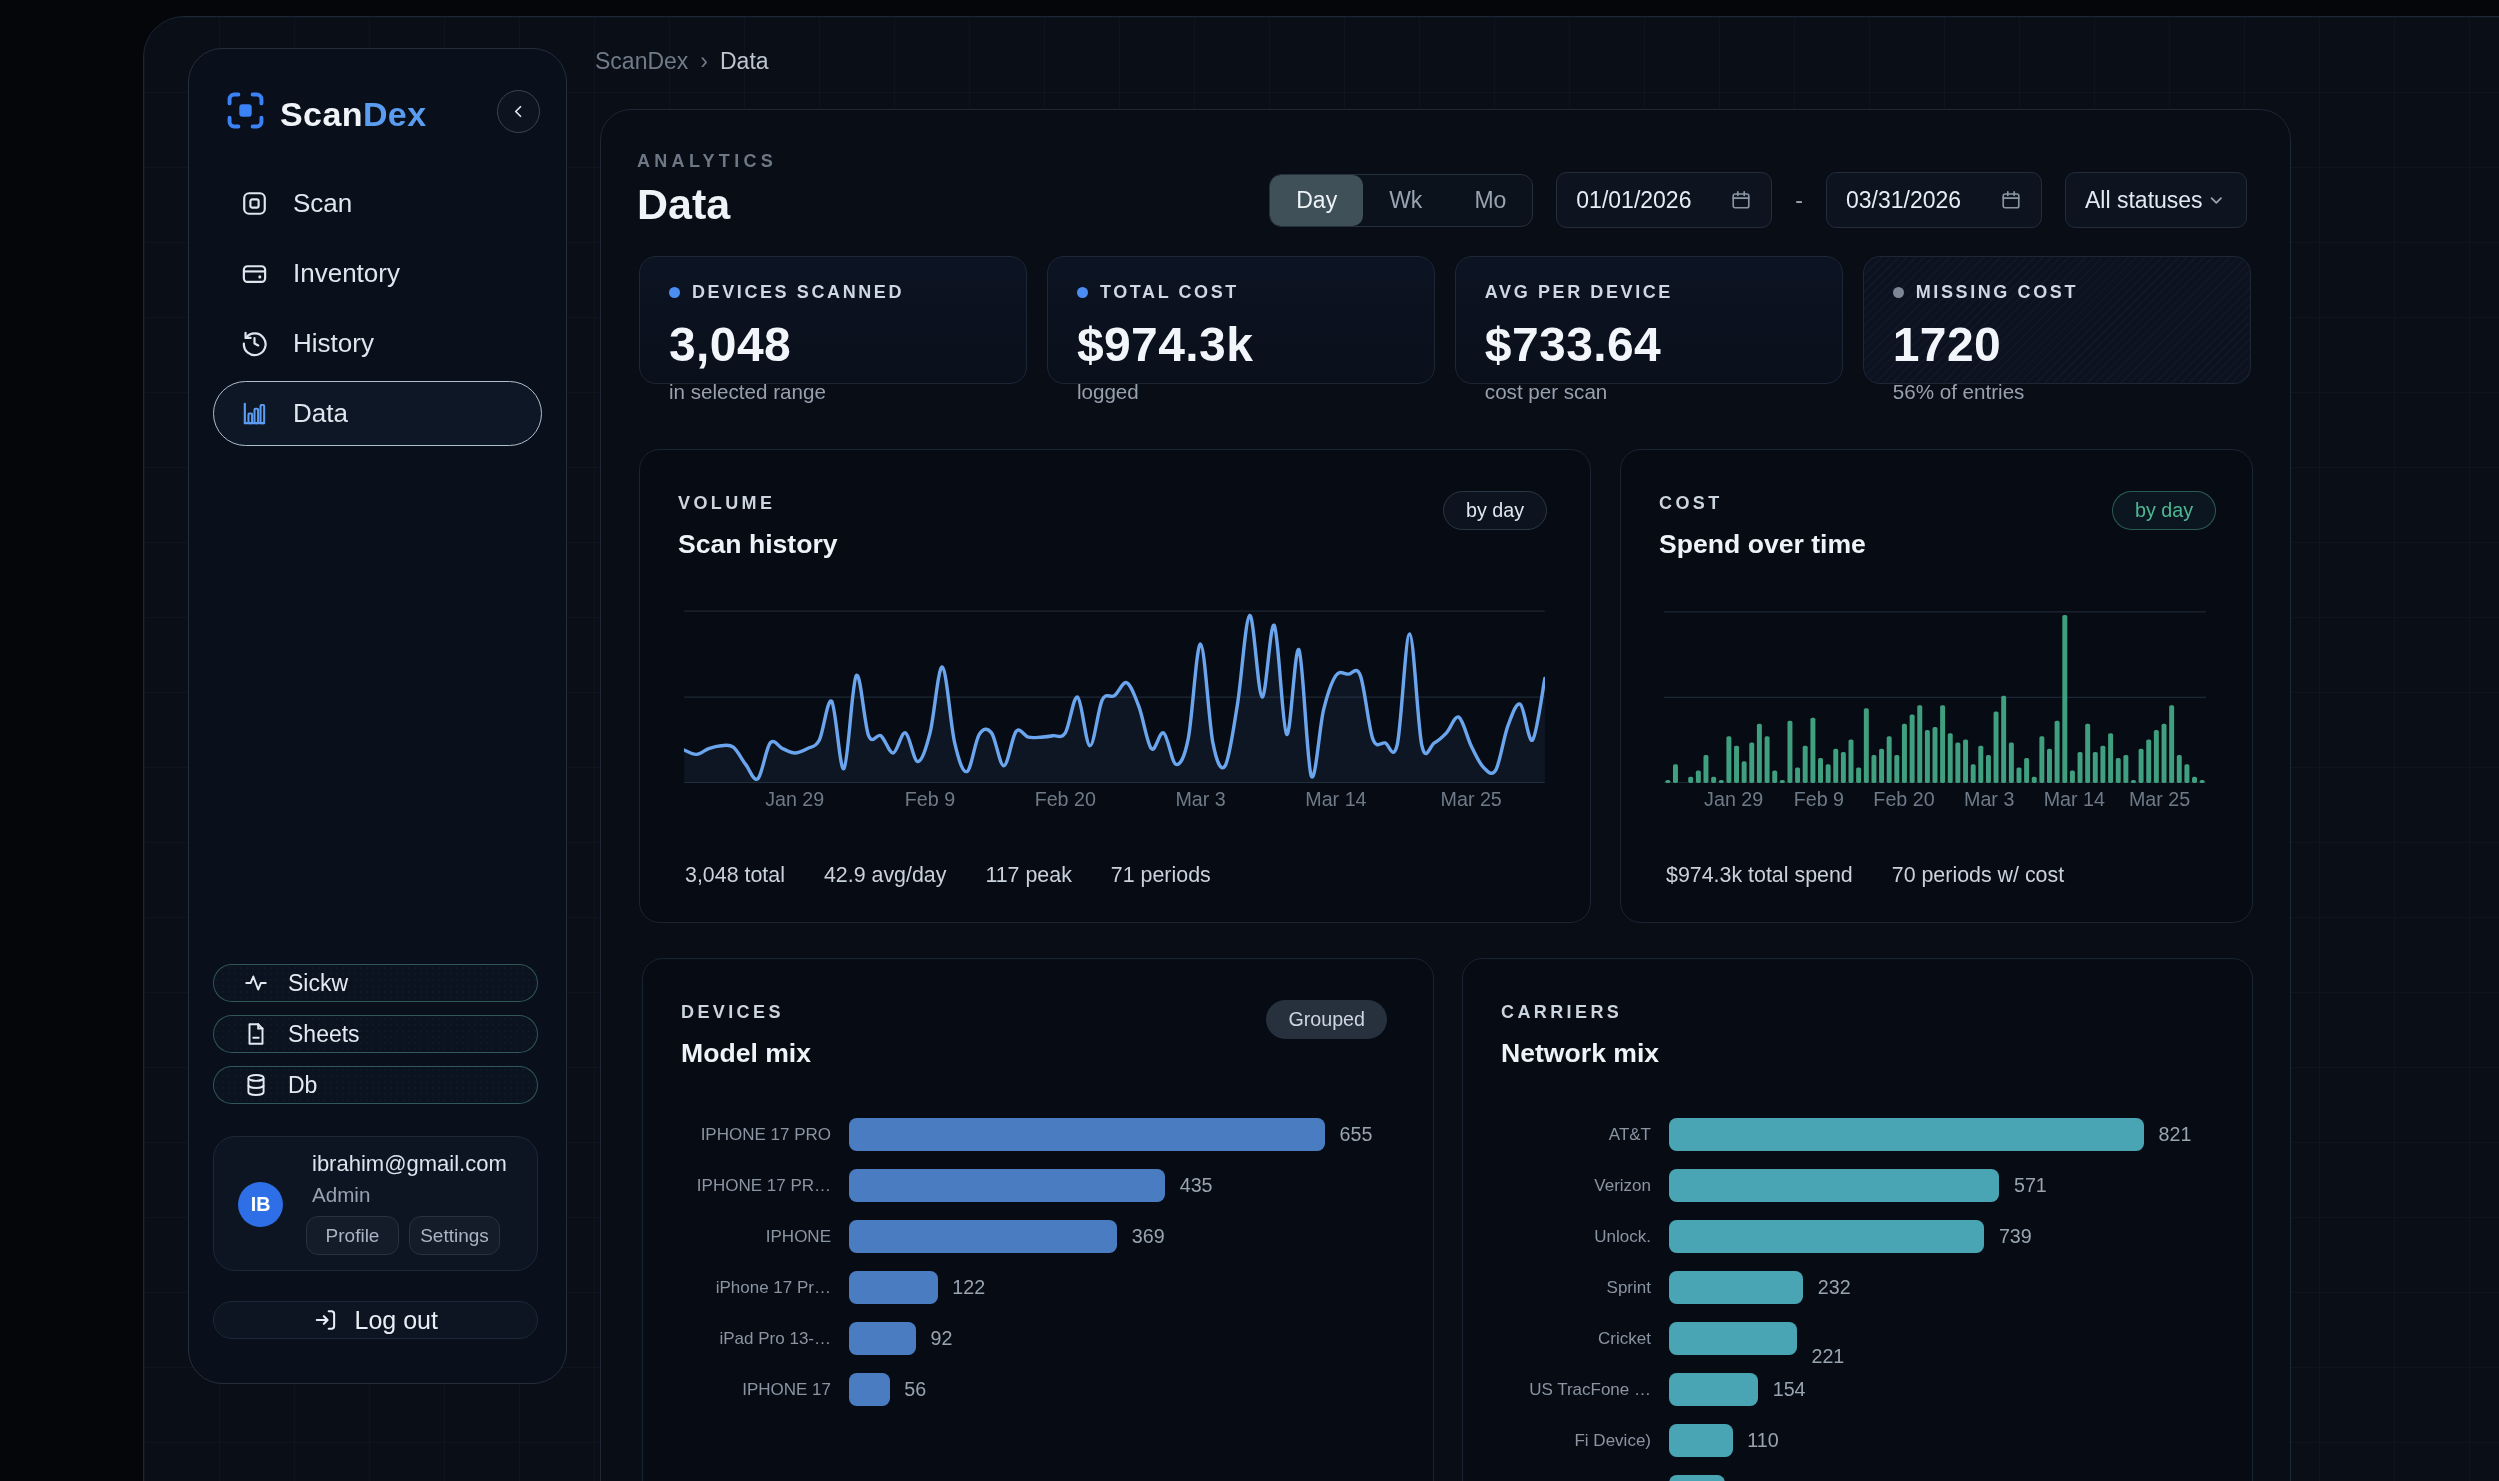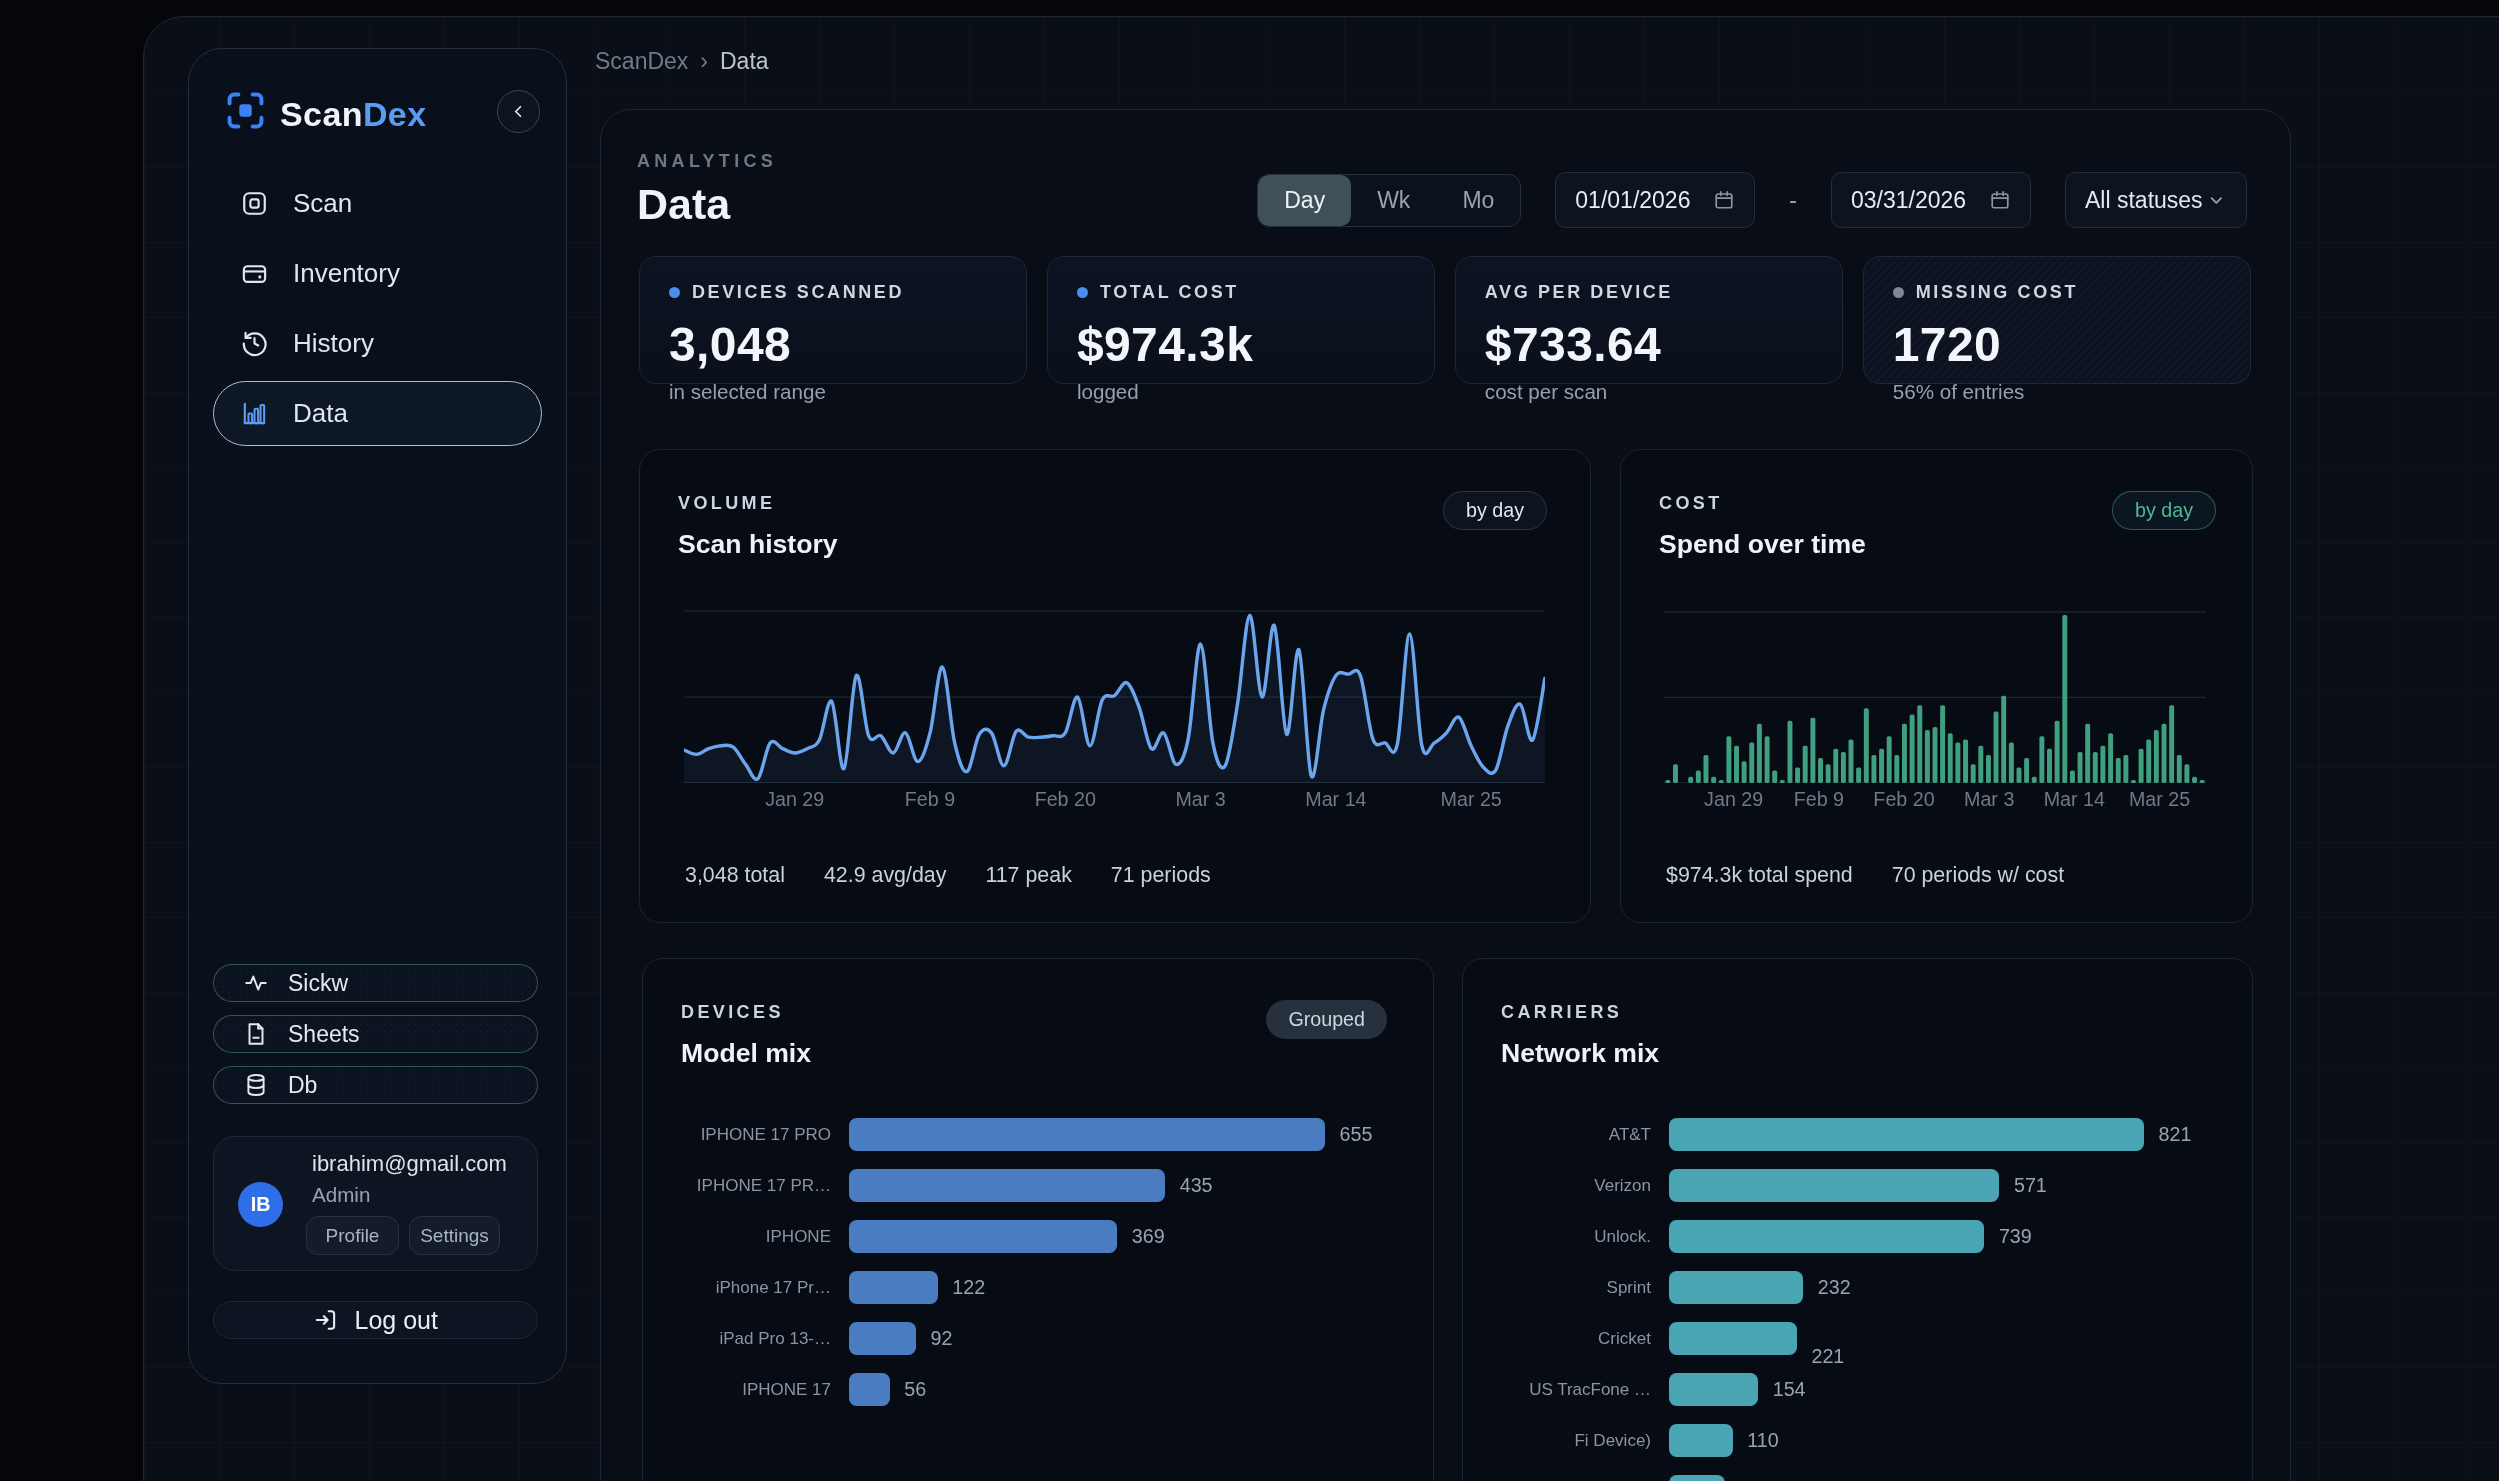--- a/index.html
+++ b/index.html
@@ -68,26 +68,26 @@
   #breadcrumb { position:absolute; left:595px; top:48px; font-size:23px; color:#707b8a; z-index:4; display:flex; gap:12px; }
   #breadcrumb .crumb-current { color:#bcc5d0; }
   
   #main-panel {
     position:absolute; left:600px; top:109px; width:1691px; height:1413px;
     background:#080d16; border:0.9px solid #1d2735; border-radius:31px; z-index:3;
   }
   .eyebrow { font-size:18px; letter-spacing:4.3px; color:#6d7785; font-weight:700; }
   #page-eyebrow { position:absolute; left:36px; top:41px; }
   #page-title { position:absolute; left:36px; top:70px; font-size:43px; font-weight:700; color:#eef3f8; }
-  #controls { position:absolute; right:43px; top:62px; display:flex; align-items:center; gap:34px; }
+  #controls { position:absolute; right:43px; top:62px; display:flex; align-items:center; gap:23px; }
   #granularity { display:flex; background:#0c121c; border:0.9px solid #252f3d; border-radius:12px; overflow:hidden; height:53px; }
   .gran-seg { padding:0 26px; display:flex; align-items:center; font-size:23px; color:#98a3b1; cursor:pointer; }
   .gran-seg.active { background:#405059; color:#eef3f7; border-radius:10.3px; }
   .date-box {
-    width:200px; height:56px; background:#0d1420; border:0.9px solid #232e3d; border-radius:10.3px;
+    width:216px; height:56px; background:#0d1420; border:0.9px solid #232e3d; border-radius:10.3px;
     display:flex; align-items:center; justify-content:space-between; padding:0 19px;
     color:#e6edf4; font-size:23px; cursor:pointer;
   }
   #date-dash { color:#9aa5b2; font-size:23px; }
   #status-filter {
     width:182px; height:56px; background:#0d1420; border:0.9px solid #232e3d; border-radius:10.3px;
     display:flex; align-items:center; justify-content:space-between; padding:0 19px;
     color:#e2e9f1; font-size:23px; cursor:pointer;
   }
   

